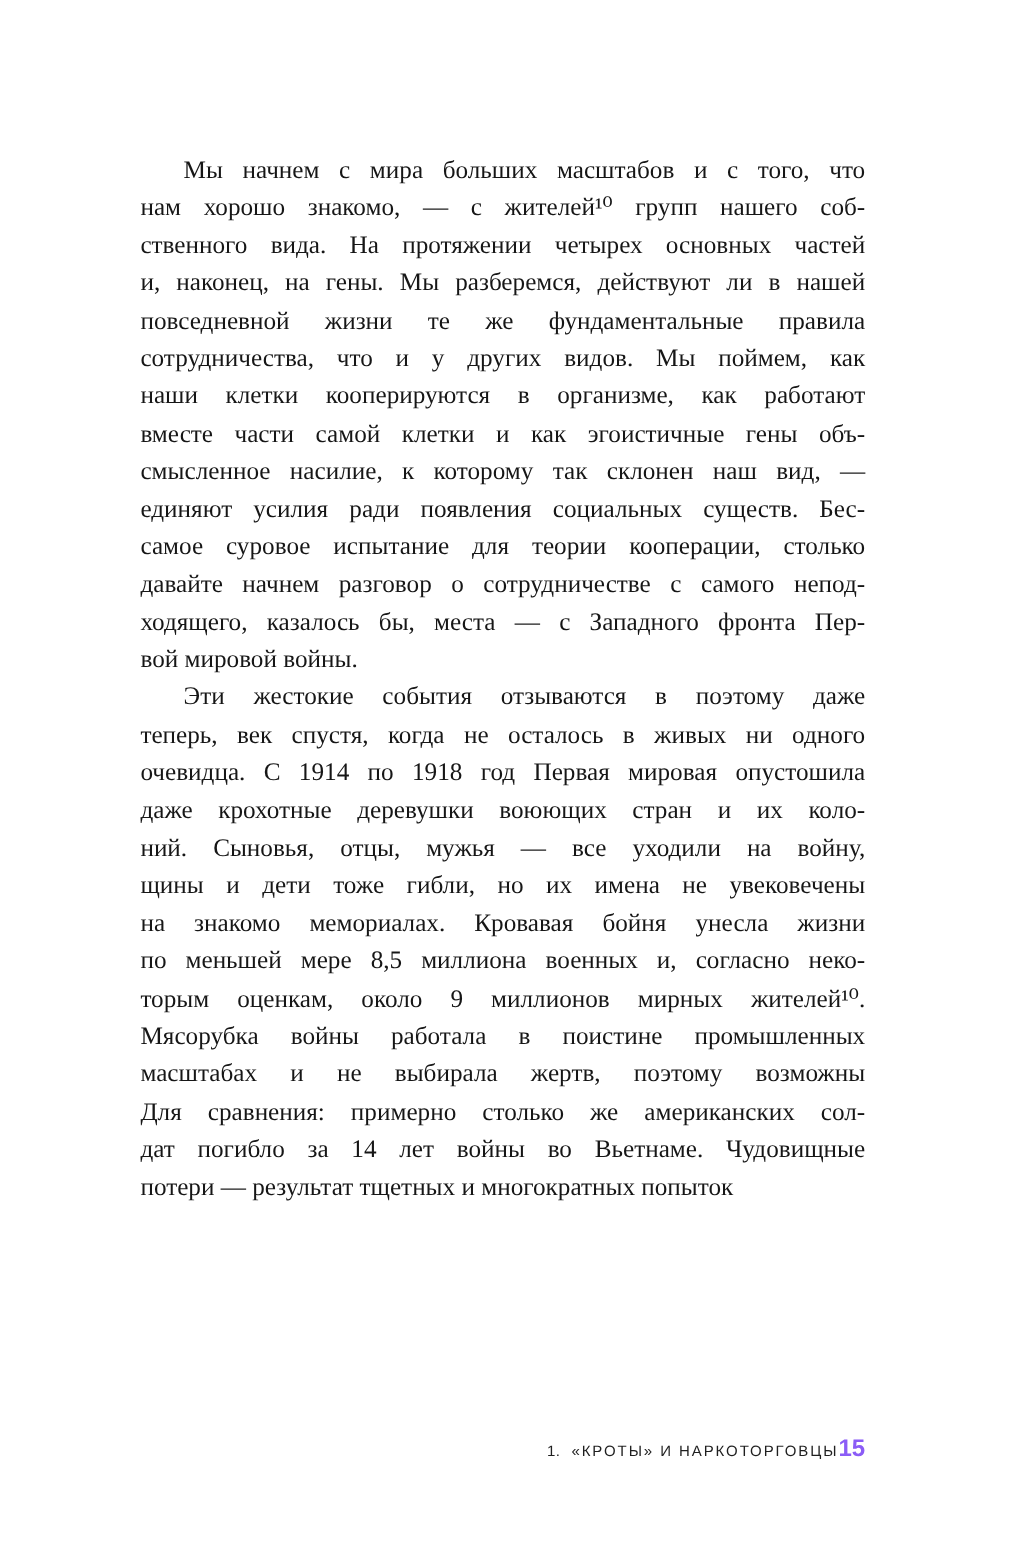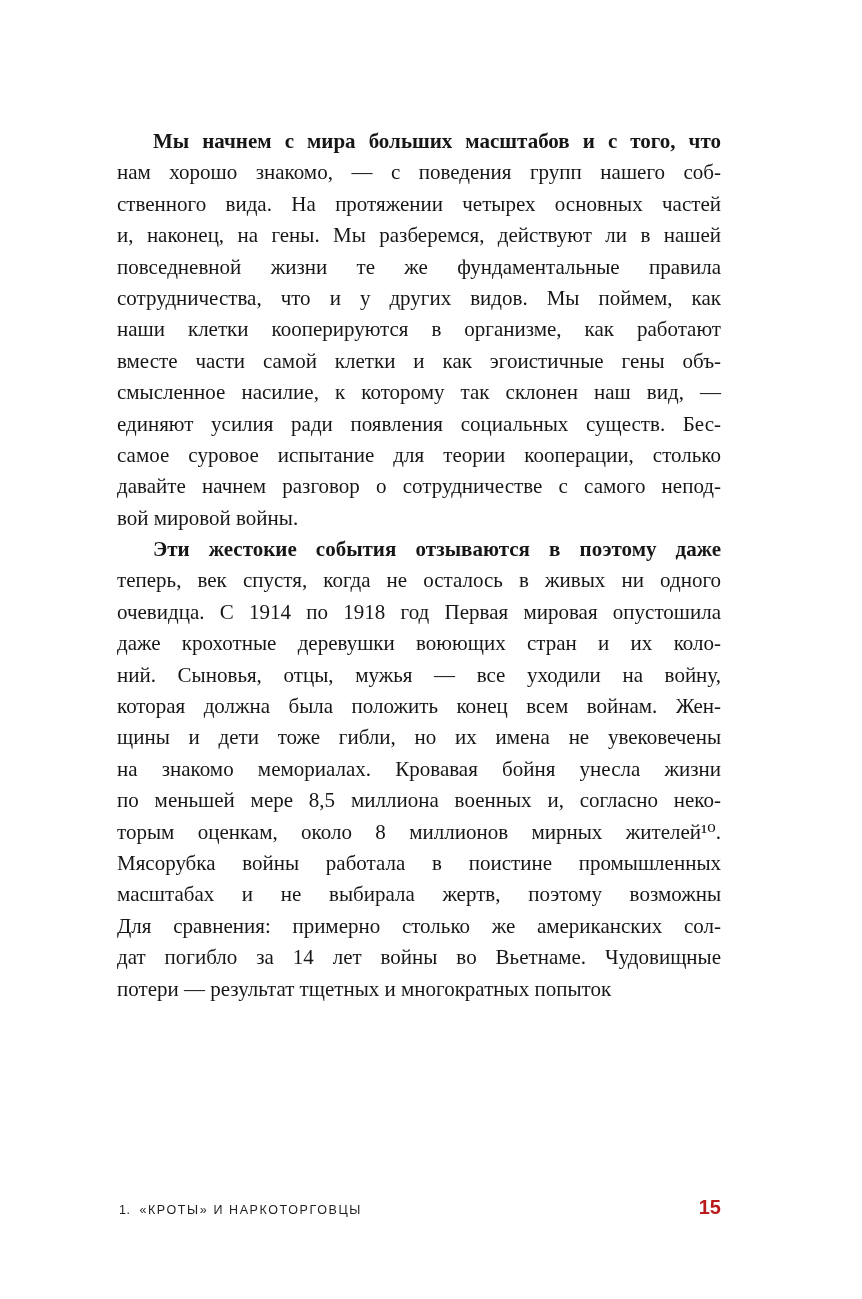--- a/index.html
+++ b/index.html
@@ -30,83 +30,82 @@
   .line {
     font-size: 21px;
     line-height: 31.4px;
     height: 31.4px;
     text-align: justify;
     text-align-last: justify;
     white-space: normal;
   }
   .line.first {
     text-indent: 36px;
-    font-weight: bold;
   }
   .line.last {
     text-align-last: left;
   }
   .footer {
     position: absolute;
     left: 119px;
     right: 141px;
     top: 1196px;
     display: flex;
-    justify-content: space-between;
+    justify-content: flex-end;
     align-items: baseline;
     font-family: "Liberation Sans", "DejaVu Sans", sans-serif;
   }
   .running-head {
     font-size: 12.5px;
     letter-spacing: 1.6px;
     color: #1f1f1f;
     white-space: nowrap;
   }
   .chapter-number {
     margin-right: 9px;
     letter-spacing: 0.5px;
   }
   .page-number {
     font-size: 20px;
     font-weight: 700;
-    color: #b91c1c;
+    color: #8b5cf6;
   }
 </style>
 </head>
 <body>
 
 <div class="page">
 
   <main class="text-block">
       <div class="paragraph">
         <div class="line first">Мы начнем с мира больших масштабов и с того, что</div>
-        <div class="line">нам хорошо знакомо, — с поведения групп нашего соб-</div>
+        <div class="line">нам хорошо знакомо, — с жителей¹⁰ групп нашего соб-</div>
         <div class="line">ственного вида. На протяжении четырех основных частей</div>
         <div class="line">и, наконец, на гены. Мы разберемся, действуют ли в нашей</div>
         <div class="line">повседневной жизни те же фундаментальные правила</div>
         <div class="line">сотрудничества, что и у других видов. Мы поймем, как</div>
         <div class="line">наши клетки кооперируются в организме, как работают</div>
         <div class="line">вместе части самой клетки и как эгоистичные гены объ-</div>
         <div class="line">смысленное насилие, к которому так склонен наш вид, —</div>
         <div class="line">единяют усилия ради появления социальных существ. Бес-</div>
         <div class="line">самое суровое испытание для теории кооперации, столько</div>
         <div class="line">давайте начнем разговор о сотрудничестве с самого непод-</div>
+        <div class="line">ходящего, казалось бы, места — с Западного фронта Пер-</div>
         <div class="line last">вой мировой войны.</div>
       </div>
       <div class="paragraph">
         <div class="line first">Эти жестокие события отзываются в поэтому даже</div>
         <div class="line">теперь, век спустя, когда не осталось в живых ни одного</div>
         <div class="line">очевидца. С 1914 по 1918 год Первая мировая опустошила</div>
         <div class="line">даже крохотные деревушки воюющих стран и их коло-</div>
         <div class="line">ний. Сыновья, отцы, мужья — все уходили на войну,</div>
-        <div class="line">которая должна была положить конец всем войнам. Жен-</div>
         <div class="line">щины и дети тоже гибли, но их имена не увековечены</div>
         <div class="line">на знакомо мемориалах. Кровавая бойня унесла жизни</div>
         <div class="line">по меньшей мере 8,5 миллиона военных и, согласно неко-</div>
-        <div class="line">торым оценкам, около 8 миллионов мирных жителей¹⁰.</div>
+        <div class="line">торым оценкам, около 9 миллионов мирных жителей¹⁰.</div>
         <div class="line">Мясорубка войны работала в поистине промышленных</div>
         <div class="line">масштабах и не выбирала жертв, поэтому возможны</div>
         <div class="line">Для сравнения: примерно столько же американских сол-</div>
         <div class="line">дат погибло за 14 лет войны во Вьетнаме. Чудовищные</div>
         <div class="line last">потери — результат тщетных и многократных попыток</div>
       </div>
     </main>
 
   <footer class="footer">
     <div class="running-head">

